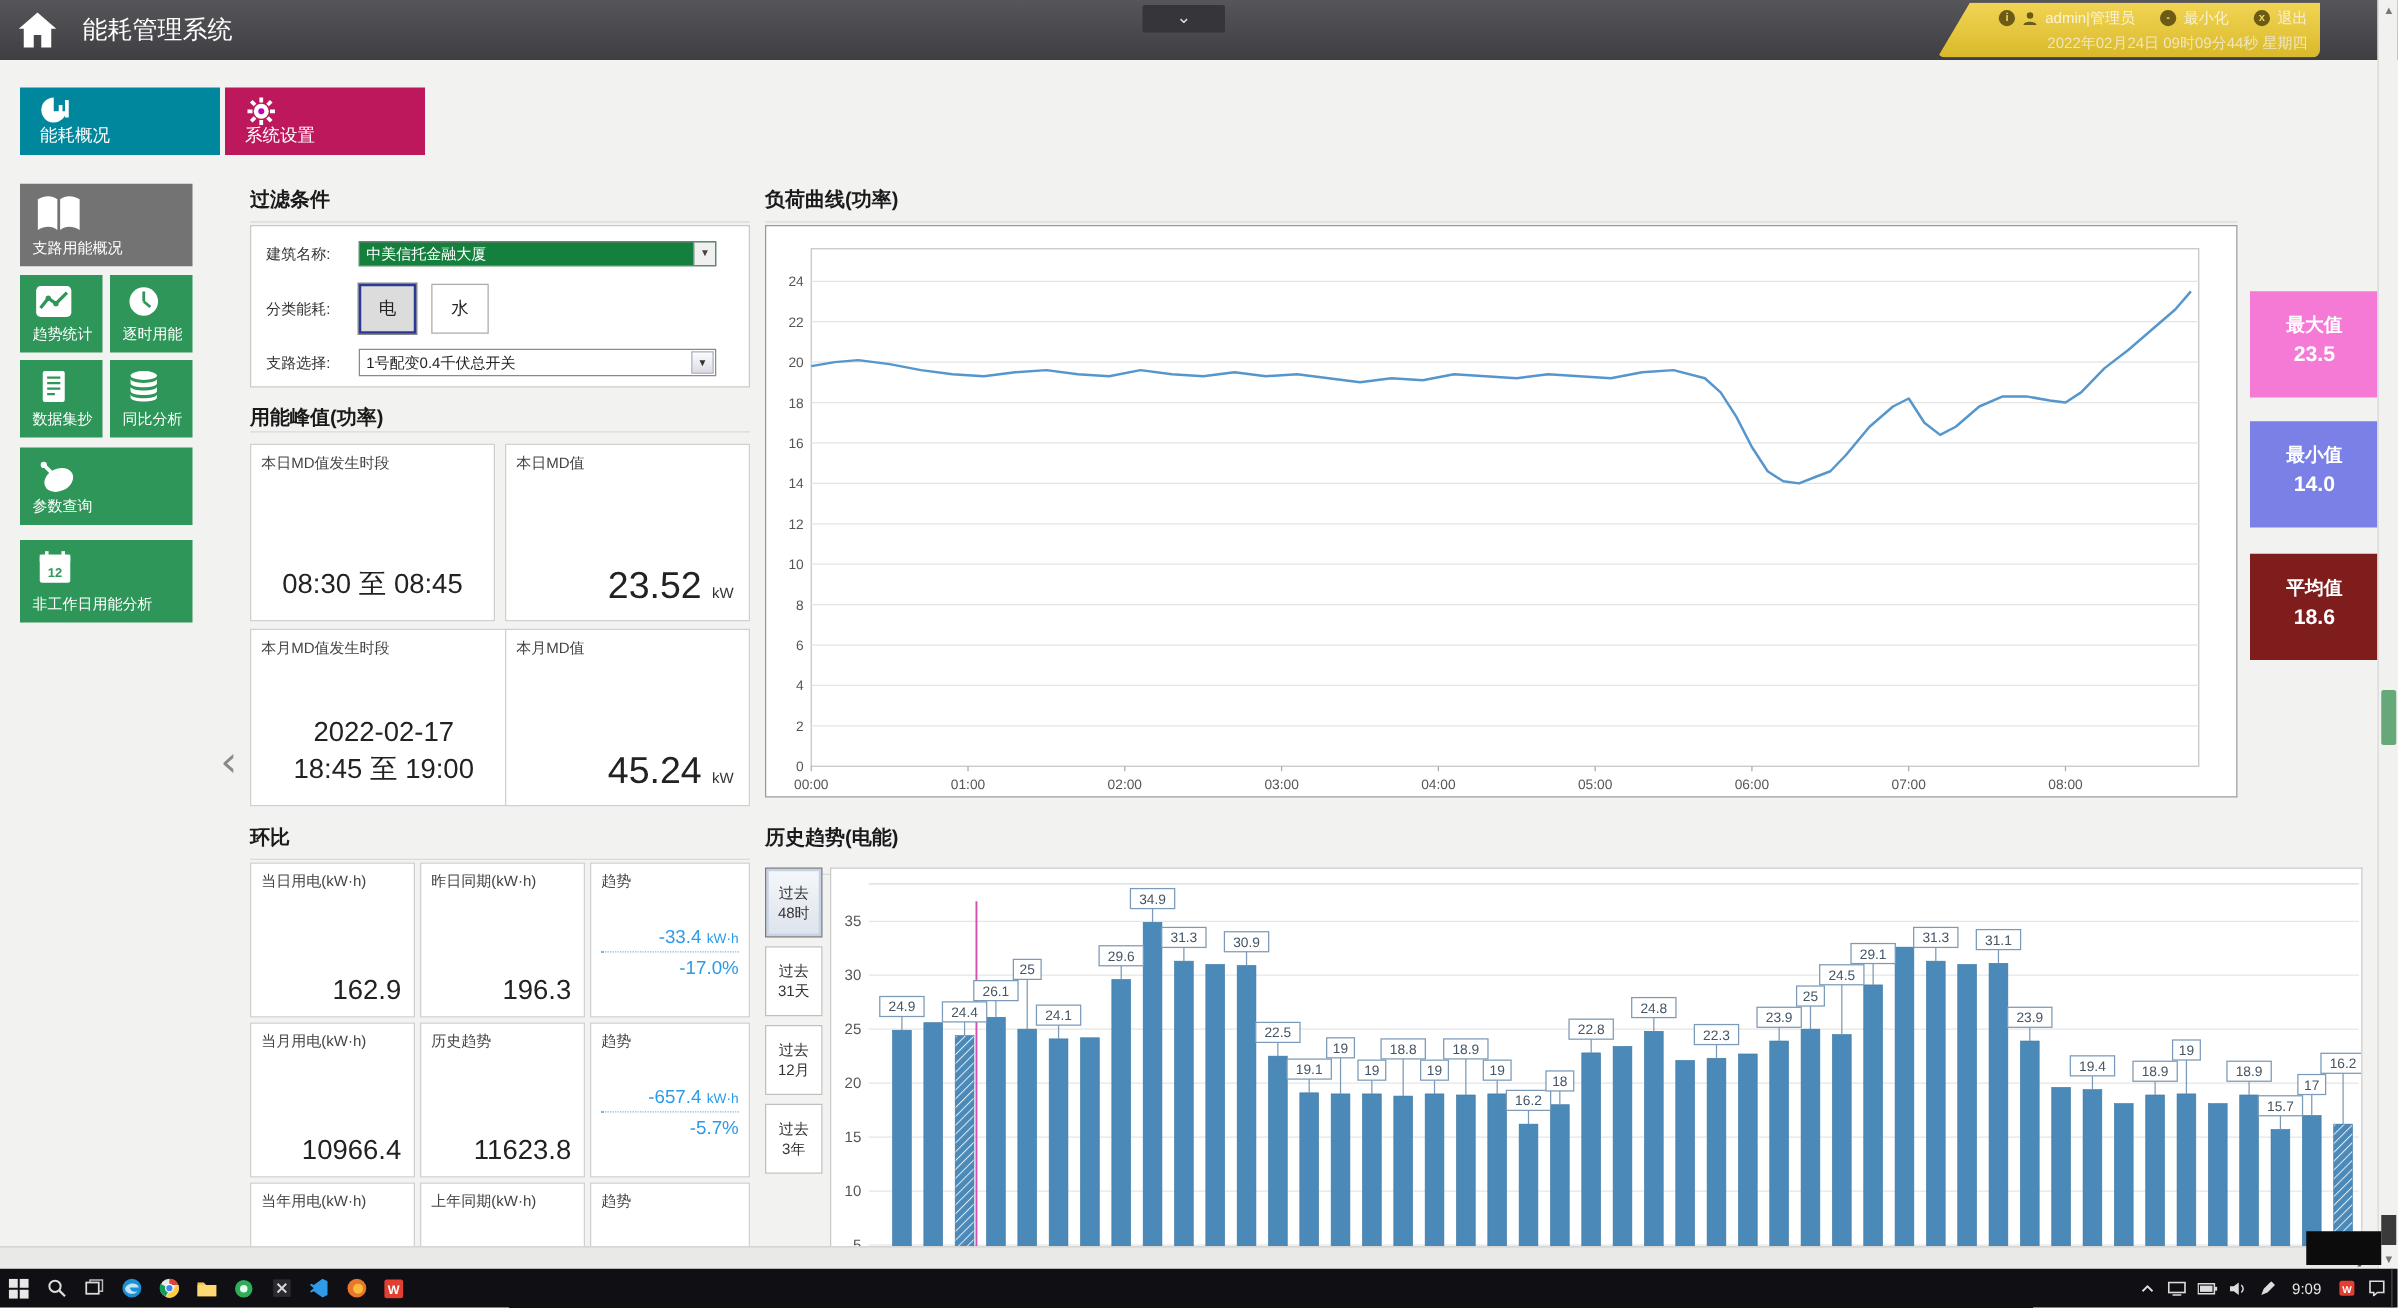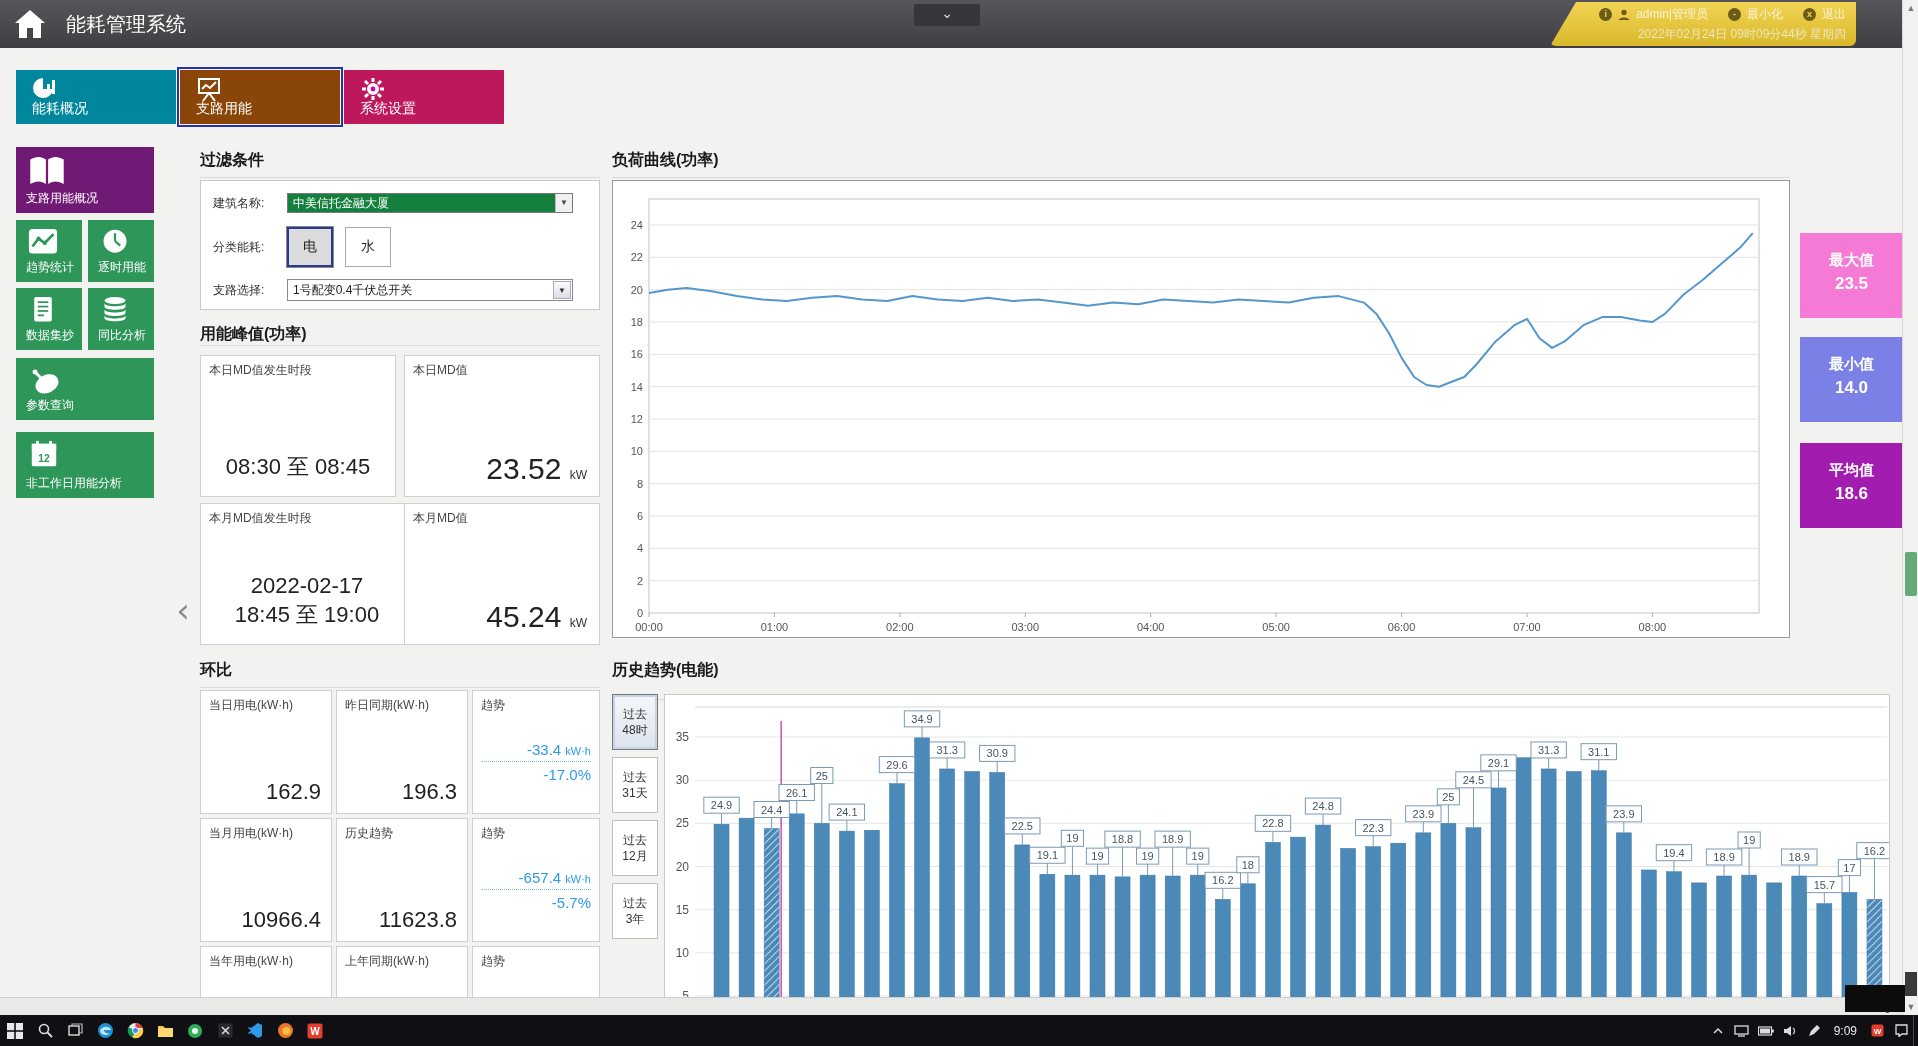--- a/index.html
+++ b/index.html
@@ -41,21 +41,21 @@
   .tab { width:160px; height:54px; position:relative; color:#fff; cursor:pointer; }
   .tab.sel { outline:2px solid #2636a8; outline-offset:1px; }
   .tab .t-ic { position:absolute; left:16px; top:6px; width:26px; height:26px; }
   .tab .t-lb { position:absolute; left:16px; bottom:6px; font-size:14px; }
 
   
   .sidebar { position:absolute; left:16px; top:99px; width:138px; }
   .sb-btn { position:absolute; color:#fff; cursor:pointer; background:#2e9659; }
   .sb-btn .s-ic { position:absolute; left:12px; top:8px; }
   .sb-btn .s-lb { position:absolute; left:10px; bottom:6px; font-size:12px; white-space:nowrap; }
-  .sb-btn.sel { background:#701a75; }
+  .sb-btn.sel { background:#737373; }
 
   
   .sec-title { position:absolute; font-size:16px; font-weight:bold; color:#1a1a1a; }
   .panel { position:absolute; background:#fff; border:1px solid #c9c9c9; }
 
   .f-row { position:absolute; left:12px; display:flex; align-items:center; font-size:12px; color:#333; }
   .f-lb { width:74px; }
   .combo-blue { width:286px; height:20px; background:#15803d; color:#fff; display:flex; align-items:center;
     padding-left:5px; font-size:12px; position:relative; border:1px solid #7a7a7a; cursor:pointer; }
   .combo-blue .ca { position:absolute; right:0; top:0; width:17px; height:18px; background:#f0f0f0;
@@ -150,29 +150,20 @@
 <div class="clip">
 
   <div class="tabs" id="tabs">
       <div class="tab" style="background: rgb(0, 135, 157);">
         <span class="t-ic"><svg viewBox="0 0 26 26">
             <path d="M11 2 A10 10 0 1 0 21 13 L11 13 Z" fill="#fff"></path>
             <rect x="15" y="8" width="3" height="10" fill="#fff"></rect>
             <rect x="20" y="4" width="3" height="14" fill="#fff"></rect>
           </svg></span>
         <span class="t-lb">能耗概况</span>
-      </div>
-      <div class="tab sel" style="background: rgb(138, 69, 8);">
-        <span class="t-ic"><svg viewBox="0 0 26 26">
-            <rect x="3" y="3" width="20" height="14" fill="none" stroke="#fff" stroke-width="2"></rect>
-            <polyline points="6,13 10,9 14,12 20,6" fill="none" stroke="#fff" stroke-width="2"></polyline>
-            <line x1="13" y1="17" x2="7" y2="25" stroke="#fff" stroke-width="2"></line>
-            <line x1="13" y1="17" x2="19" y2="25" stroke="#fff" stroke-width="2"></line>
-          </svg></span>
-        <span class="t-lb">支路用能</span>
       </div>
       <div class="tab" style="background: #be185d;">
         <span class="t-ic"><svg viewBox="0 0 26 26">
             <g fill="#fff">
               <circle cx="13" cy="13" r="6"></circle>
               <g stroke="#fff" stroke-width="3">
                 <line x1="13" y1="2" x2="13" y2="6"></line>
                 <line x1="13" y1="20" x2="13" y2="24"></line>
                 <line x1="2" y1="13" x2="6" y2="13"></line>
                 <line x1="20" y1="13" x2="24" y2="13"></line>
@@ -405,21 +396,21 @@
   </div>
   <div id="stat-boxes">
       <div class="statbox" style="top: 185px; background: rgb(245, 122, 213);">
         <div class="sl">最大值</div>
         <div class="sv">23.5</div>
       </div>
       <div class="statbox" style="top: 289px; background: rgb(123, 128, 230);">
         <div class="sl">最小值</div>
         <div class="sv">14.0</div>
       </div>
-      <div class="statbox" style="top: 395px; background: #a21caf;">
+      <div class="statbox" style="top: 395px; background: #7f1d1d;">
         <div class="sl">平均值</div>
         <div class="sv">18.6</div>
       </div>
     </div>
 
   <div class="sec-title" style="left:612px; top:612px; width:1178px; border-bottom:1px solid #dadada; padding-bottom:18px;">历史趋势(电能)</div>
   <div id="period-btns">
       <div class="period sel" style="top: 646px; flex-direction: column;">
         <div>过去</div>
         <div>48时</div>

